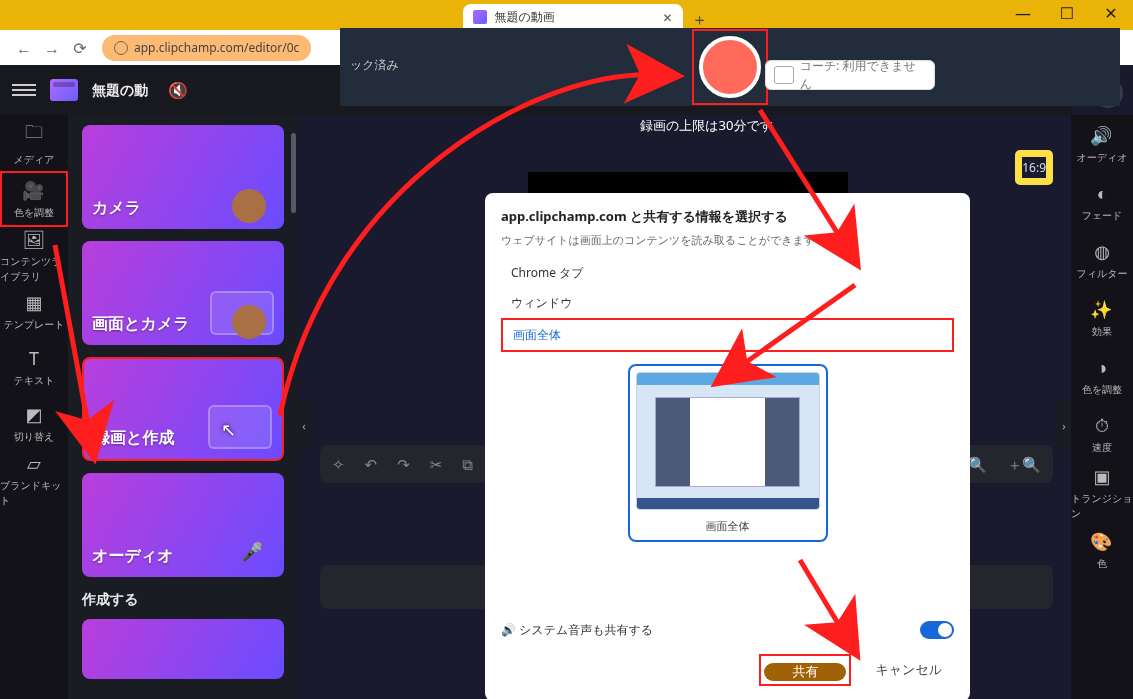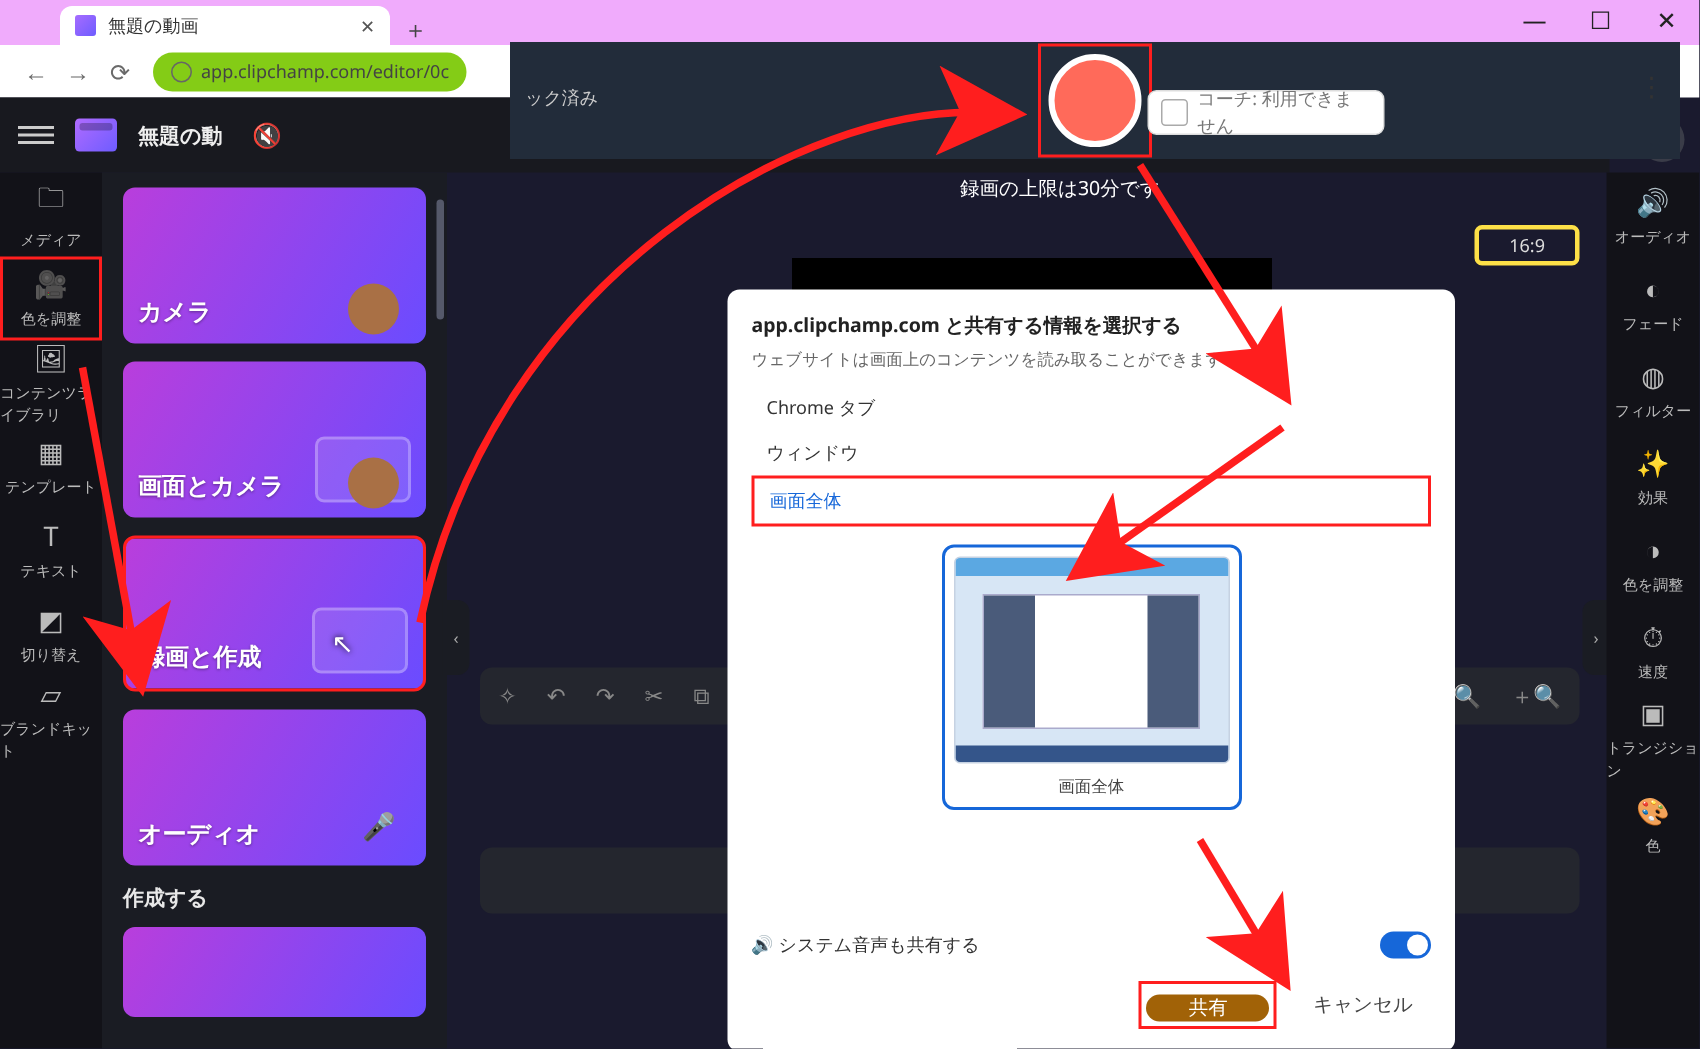--- a/index.html
+++ b/index.html
@@ -4,48 +4,48 @@
 <style>
 * { box-sizing: border-box; margin: 0; padding: 0; }
 body {
   width: 1133px; height: 699px;
   font-family: "Segoe UI", "Yu Gothic", system-ui, sans-serif;
   background: #1a1a2e; color: #e8e8e8;
   position: relative; overflow: hidden;
 }
 
 
-.tab-strip { height: 30px; background: #f0abfc; display:flex; align-items:flex-end;}
+.tab-strip { height: 30px; background: #eab308; display:flex; align-items:flex-end;justify-content:center;}
 .tab {
   background:#fff; width:220px; height:26px; margin-left:40px;
   border-radius:8px 8px 0 0; display:flex; align-items:center; padding:0 10px;
   font-size:12px; color:#333;
 }
 .tab .fav { width:14px; height:14px; background:linear-gradient(135deg,#a66cff,#6e5cff); border-radius:2px; margin-right:8px;}
 .tab .close { margin-left:auto; color:#555; }
 .newtab { width:22px; height:22px; display:flex; align-items:center;justify-content:center; color:#444; margin-left:6px; cursor:pointer;}
 .address-row { height:35px; background:#fff; display:flex; align-items:center; padding:0 10px;}
 .nav-btn { width:28px;height:28px; display:flex; align-items:center; justify-content:center; color:#6a6a6a; cursor:pointer;}
-.url-bar { flex:0 0 auto; height:26px; background:#84cc16; border-radius:13px; display:flex; align-items:center; padding:0 12px; font-size:12px; color:#444; margin-left:8px;}
+.url-bar { flex:0 0 auto; height:26px; background:#fdba74; border-radius:13px; display:flex; align-items:center; padding:0 12px; font-size:12px; color:#444; margin-left:8px;}
 .tune { width:14px;height:14px;border:1.5px solid #666;border-radius:50%;margin-right:6px;display:flex;align-items:center;justify-content:center;font-size:8px;}
 
 .window-controls{position:absolute;top:0;right:0;display:flex;}
 .window-controls div{width:44px;height:26px;display:flex;align-items:center;justify-content:center;color:#222;cursor:pointer;}
 
 
 .record-bar{
   position:absolute; top:28px; left:340px; width:780px; height:78px;
   background:#222c3a; display:flex; align-items:center; justify-content:center;
   z-index:30;
 }
 .record-bar .status-left{position:absolute;left:10px;top:28px;color:#ccc;font-size:12px;}
 .record-bar .menu{position:absolute;right:10px;top:18px;color:#333;font-size:18px;cursor:pointer;}
 .record-btn-frame{border:2px solid #ff1e1e;padding:5px;background:transparent;}
 .record-btn{width:62px;height:62px;border-radius:50%;background:#ff6a5a;border:4px solid #fff;cursor:pointer;}
-.coach-pill{position:absolute;left:765px;top:60px;height:30px;width:158px;background:#fff;border:1px solid #ddd;border-radius:6px;display:flex;align-items:center;padding:0 8px;font-size:12px;color:#777;z-index:31;}
+.coach-pill{position:absolute;left:765px;top:60px;height:30px;width:170px;background:#fff;border:1px solid #ddd;border-radius:6px;display:flex;align-items:center;padding:0 8px;font-size:12px;color:#777;z-index:31;}
 .coach-pill .ic{width:20px;height:18px;border:1.5px solid #aaa;border-radius:3px;margin-right:6px;display:inline-block;}
 .rec-limit{position:absolute;top:116px;left:640px;color:#fff;font-size:13px;z-index:28;}
 
 
 .app-topbar{position:absolute;top:65px;left:0;right:60px;height:50px;background:#18191f;display:flex;align-items:center;padding:0 12px;z-index:10;}
 .ham{width:24px;cursor:pointer;}
 .ham div{height:2px;background:#ccc;margin:3px 0;}
 .app-logo{width:28px;height:22px;margin:0 14px;background:linear-gradient(135deg,#b06bff,#6e5cff);border-radius:3px;position:relative;}
 .app-logo::before{content:'';position:absolute;top:3px;left:3px;right:3px;height:5px;background:rgba(0,0,0,.25);border-radius:2px;}
 .app-title{font-size:14px;color:#eee;font-weight:600;}
@@ -72,21 +72,21 @@
 .cursor{position:absolute;right:46px;bottom:18px;font-size:18px;color:#fff;text-shadow:0 0 4px #000;}
 .collapse-btn{position:absolute;left:295px;top:400px;width:18px;height:50px;background:#1a1c23;border-radius:0 8px 8px 0;display:flex;align-items:center;justify-content:center;color:#aaa;font-size:11px;cursor:pointer;z-index:14;}
 
 
 .right-nav{position:absolute;top:115px;right:0;width:62px;bottom:0;background:#121218;z-index:15;}
 .r-item{height:58px;display:flex;flex-direction:column;align-items:center;justify-content:center;font-size:10px;color:#bbb;cursor:pointer;}
 .r-item .ic{font-size:18px;margin-bottom:3px;}
 .r-collapse{position:absolute;right:60px;top:400px;width:18px;height:50px;background:#1a1c23;border-radius:8px 0 0 8px;display:flex;align-items:center;justify-content:center;color:#aaa;font-size:11px;cursor:pointer;z-index:14;}
 
 
-.ratio-btn{position:absolute;top:150px;right:80px;padding:2px 20px;border:3px solid #fde047;border-radius:5px;color:#ddd;font-size:12px;cursor:pointer;z-index:12;}
+.ratio-btn{position:absolute;top:150px;right:80px;padding:2px 0;border:7px solid #fde047;border-radius:5px;color:#ddd;font-size:12px;cursor:pointer;z-index:12;}
 .stage-video{position:absolute;top:172px;left:528px;width:320px;height:32px;background:#000;z-index:12;}
 
 
 .dialog{position:absolute;top:193px;left:485px;width:485px;height:508px;background:#fff;border-radius:8px;z-index:40;padding:14px 16px;display:flex;flex-direction:column;color:#222;}
 .dlg-title{font-size:13px;font-weight:700;margin-bottom:6px;}
 .dlg-sub{font-size:11px;color:#666;margin-bottom:10px;}
 .dlg-tabs{display:flex;justify-content:space-around;font-size:12px;margin-bottom:10px;flex-direction:column;}
 .dlg-tab{padding:6px 10px;cursor:pointer;color:#333;}
 .dlg-tab.active{color:#1667d9;border:2px solid #ff1e1e;}
 .preview-area{flex:1;display:flex;justify-content:center;align-items:flex-start;gap:16px;padding-top:2px;}

